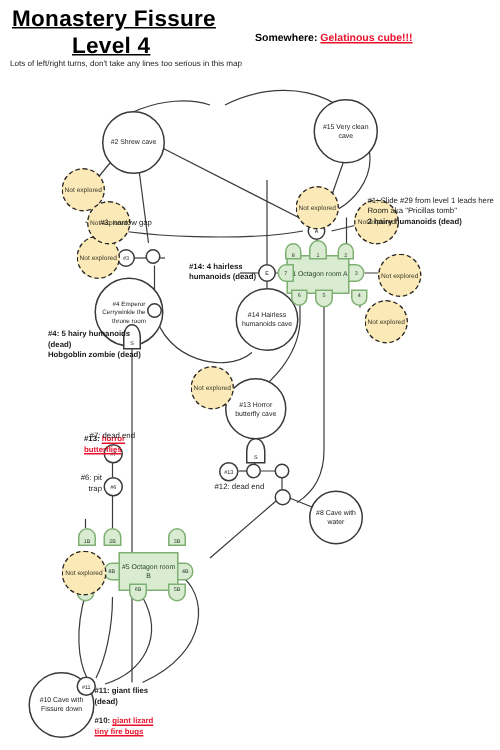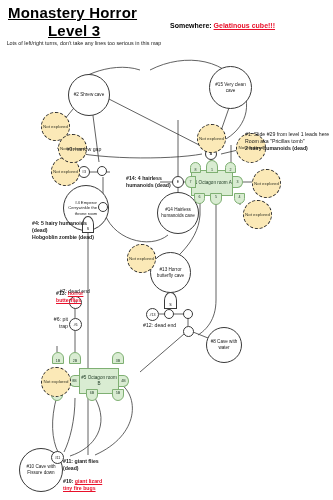--- a/index.html
+++ b/index.html
@@ -135,22 +135,22 @@
     <path d="M75,398 C75,420 70,440 64,452"></path>
 
     <path d="M95,398 C110,425 95,448 70,456"></path>
 
     <path d="M118,382 C140,395 140,435 95,455"></path>
 
     <path d="M57,462 L48,470"></path>
   </g>
 </svg>
 
-<div class="ttl" id="title1">Monastery Horror</div>
-<div class="ttl" id="title2">Level 3</div>
+<div class="ttl" id="title1">Monastery Fissure</div>
+<div class="ttl" id="title2">Level 4</div>
 <div id="subtitle">Lots of left/right turns, don't take any lines too serious in this map</div>
 <div id="somewhere">
   <span>Somewhere: </span><b>Gelatinous cube!!!</b>
 </div>
 
 <div class="room" style="left:68px;top:74px;width:42px;height:42px;">#2 Shrew cave</div>
 
 <div class="room" style="left:209px;top:66px;width:43px;height:43px;">#15 Very clean cave</div>
 
 <div class="room" style="left:63px;top:185px;width:46px;height:46px;font-size:4.2px;">#4 Emperor Cerrywinkle the IIIs throne room</div>

